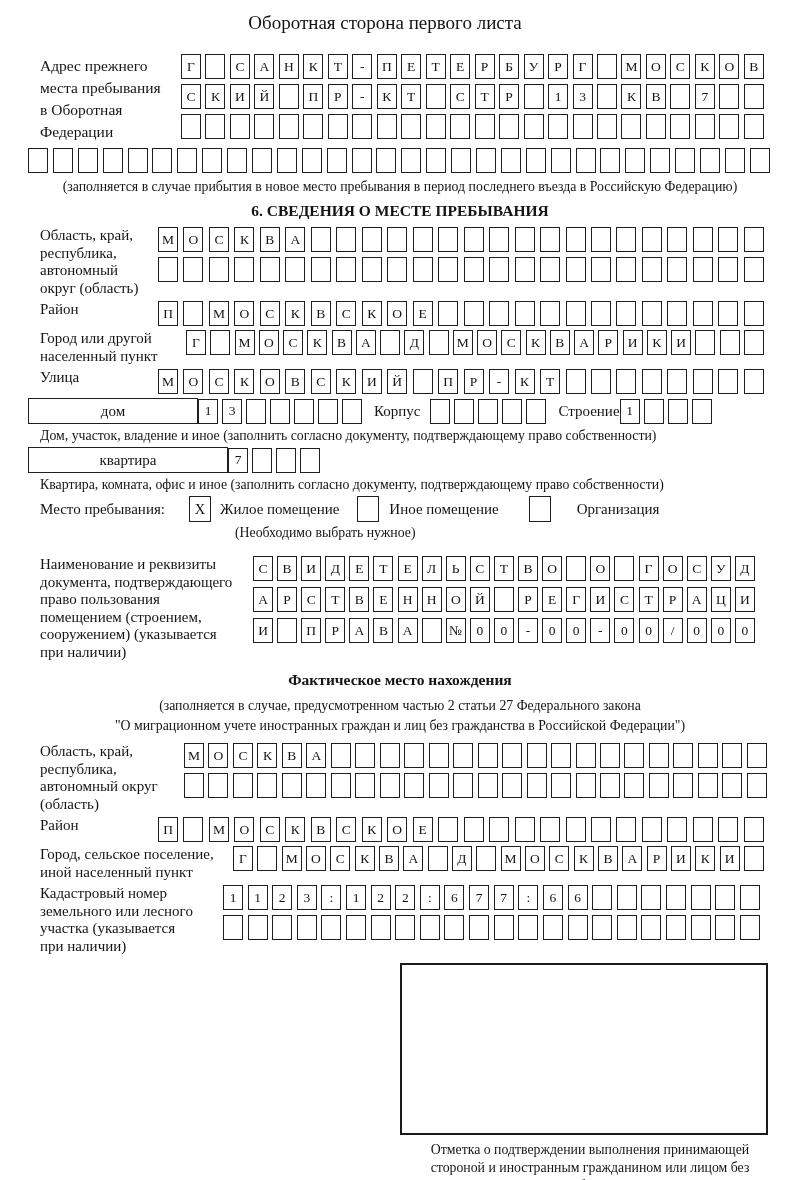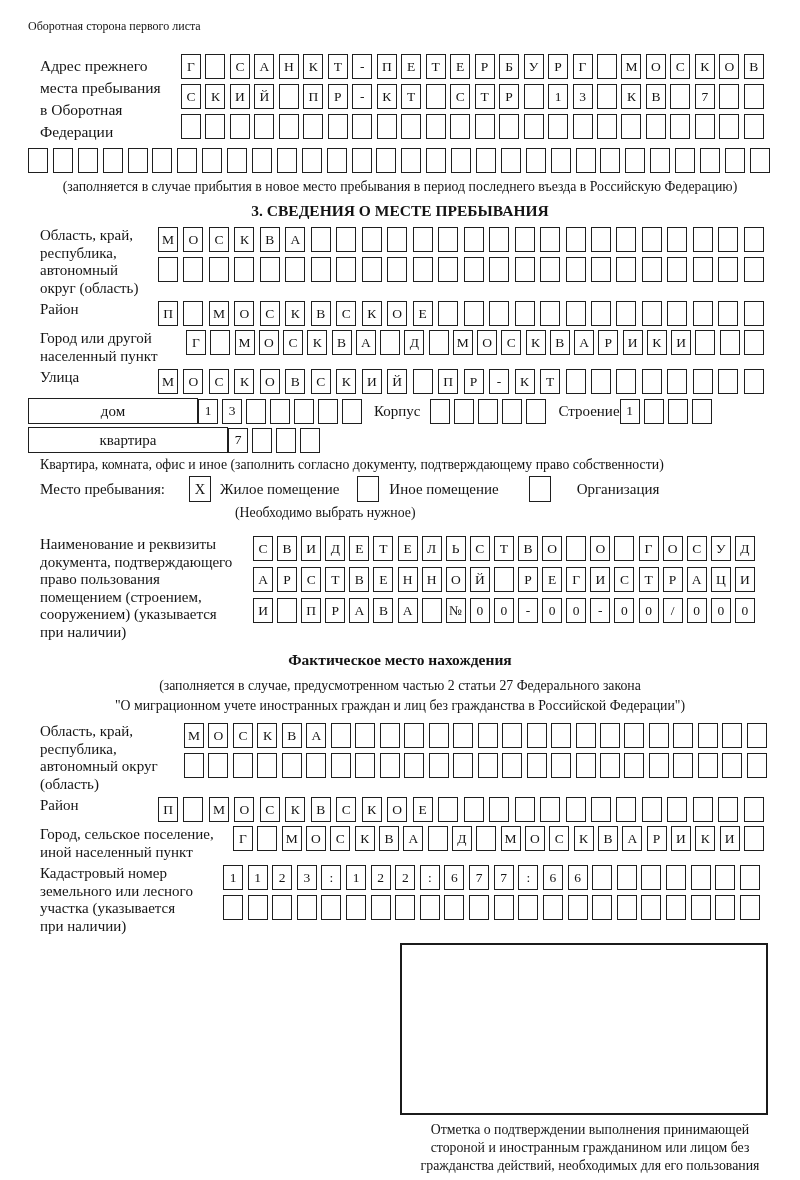--- a/index.html
+++ b/index.html
@@ -1,19 +1,19 @@
 <!DOCTYPE html>
 <html><head>
 <meta charset="utf-8">
 <style>
   html,body{margin:0;padding:0;background:#fff;}
   body{width:800px;height:1180px;overflow:hidden;color:#141414;
        font-family:"Liberation Serif","DejaVu Serif",serif;}
   .page{padding:0 28px;position:relative;}
-  .hdr{margin-top:19px;text-align:left;padding-right:30px;font-size:12px;}
+  .hdr{margin-top:12px;text-align:center;padding-right:30px;font-size:19px;}
   
   .boxrow{display:flex;justify-content:space-between;}
   .cell{box-sizing:border-box;width:20px;height:25px;border:1.7px solid #1f1f1f;
         display:flex;align-items:center;justify-content:center;
         font-size:13.5px;line-height:1;background:#fff;}
   .stack{display:flex;flex-direction:column;gap:5px;}
   .frow{display:flex;align-items:flex-start;margin-bottom:4px;}
   .lbl{font-size:15px;line-height:17.5px;}
   .toplbl{font-size:15.5px;line-height:22px;}
   .lw153{width:153px;box-sizing:border-box;padding-left:12px;padding-top:1px;}
@@ -169,21 +169,21 @@
       <span class="cell"></span>
       <span class="cell"></span>
       <span class="cell"></span>
       <span class="cell"></span>
       <span class="cell"></span>
       <span class="cell"></span>
       <span class="cell"></span>
     </div>
   <div class="caption center mt5">(заполняется в случае прибытия в новое место пребывания в период последнего въезда в Российскую Федерацию)</div>
 
-  <div class="sec-title">3. СВЕДЕНИЯ О МЕСТЕ ПРЕБЫВАНИЯ</div>
+  <div class="sec-title">6. СВЕДЕНИЯ О МЕСТЕ ПРЕБЫВАНИЯ</div>
 
   <div class="frow">
     <div class="lbl lw130">
         <div>Область, край,</div>
         <div>республика,</div>
         <div>автономный</div>
         <div>округ (область)</div>
       </div>
     <div class="stack g5">
       <div class="boxrow w606">
@@ -354,20 +354,21 @@
         <span class="cell"></span>
       </div>
     <div class="inl-lbl mr8">Строение</div>
     <div class="boxrow w92">
         <span class="cell">1</span>
         <span class="cell"></span>
         <span class="cell"></span>
         <span class="cell"></span>
       </div>
   </div>
+  <div class="caption">Дом, участок, владение и иное (заполнить согласно документу, подтверждающему право собственности)</div>
 
   <div class="frow houserow">
     <div class="wbox kv mr8">квартира</div>
     <div class="boxrow w92">
         <span class="cell">7</span>
         <span class="cell"></span>
         <span class="cell"></span>
         <span class="cell"></span>
       </div>
   </div>

